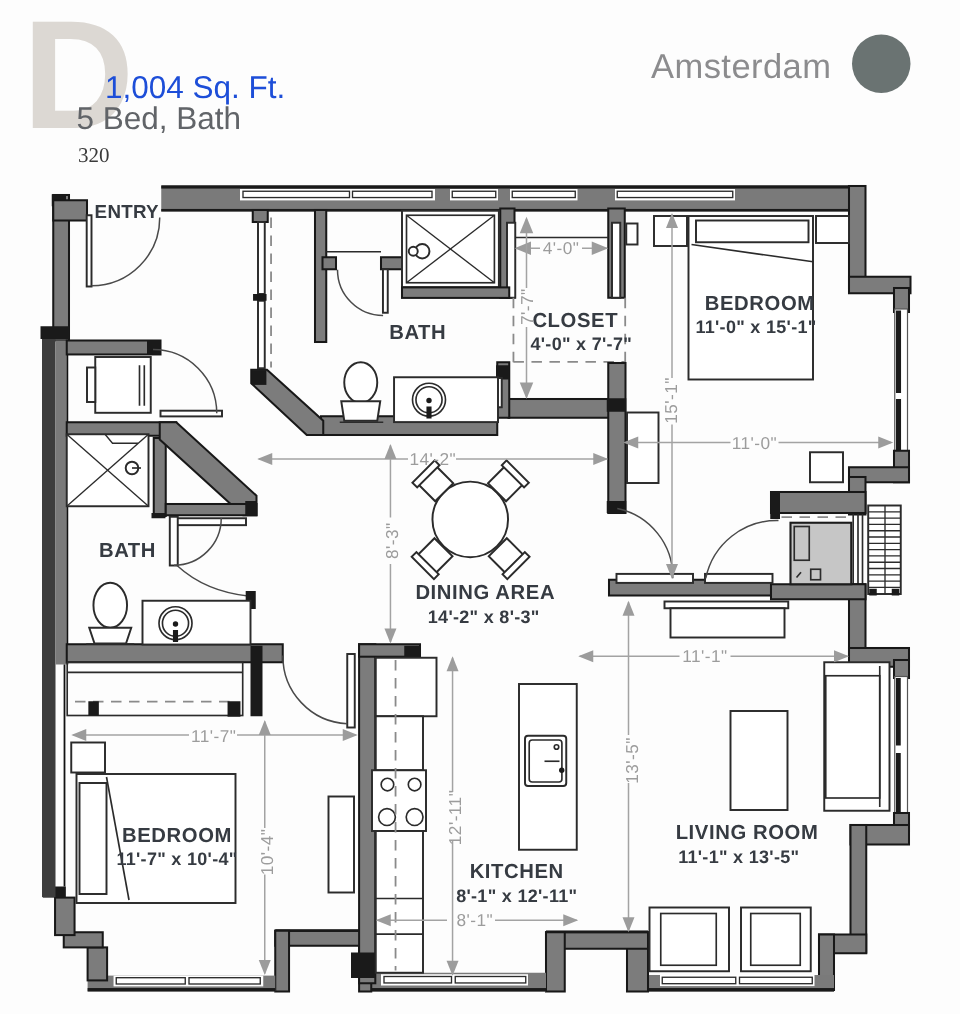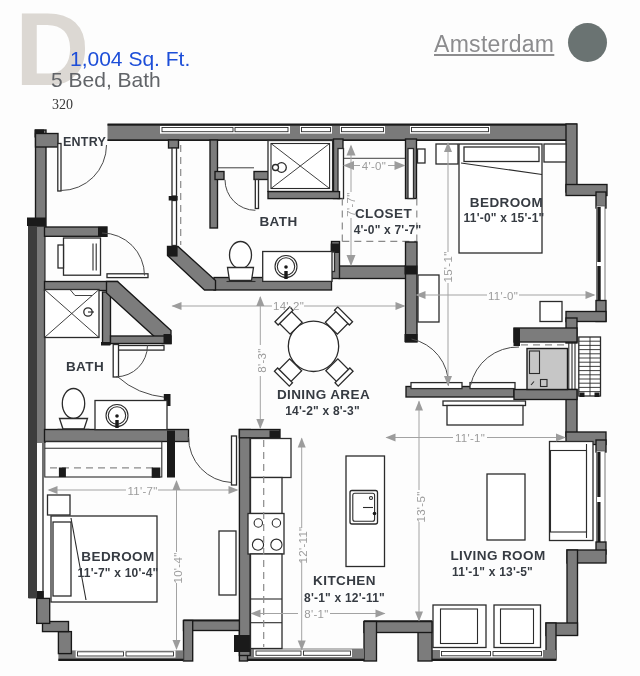--- a/index.html
+++ b/index.html
@@ -25,21 +25,21 @@
 
 <div style="position:absolute;left:15px;top:-9px;color:#dcd8d3;font-size:103px;font-weight:bold;">D</div>
 
 
 <div style="position:absolute;left:51px;top:47px;color:#1d4ed8;font-size:21px;letter-spacing:0px;margin-left:19px;">1,004 Sq. Ft.</div>
 
 <div style="position:absolute;left:51px;top:68px;color:#616468;font-size:21px;letter-spacing:0px;">5 Bed, Bath</div>
 
 <div style="position:absolute;left:52px;top:97px;color:#3a3a3a;font-size:14px;font-family:'Liberation Serif',serif;">320</div>
 
-<div style="position:absolute;left:434px;top:31px;color:#8c8c8e;font-size:23px;letter-spacing:0.3px;text-decoration:underline;">Amsterdam</div>
+<div style="position:absolute;left:434px;top:31px;color:#8c8c8e;font-size:23px;letter-spacing:0.3px;">Amsterdam</div>
 
 <div style="position:absolute;left:568px;top:23px;width:39px;height:39px;border-radius:50%;background:#6a7372;"></div>
 
 <svg width="640" height="676" viewBox="0 0 640 676" style="position:absolute;left:0;top:0;">
 
 <g>
         <rect class="w" x="35.5" y="130" width="10.5" height="97"></rect>
         <rect class="blk" x="34.5" y="129.5" width="9.5" height="8"></rect>
       </g>
 

